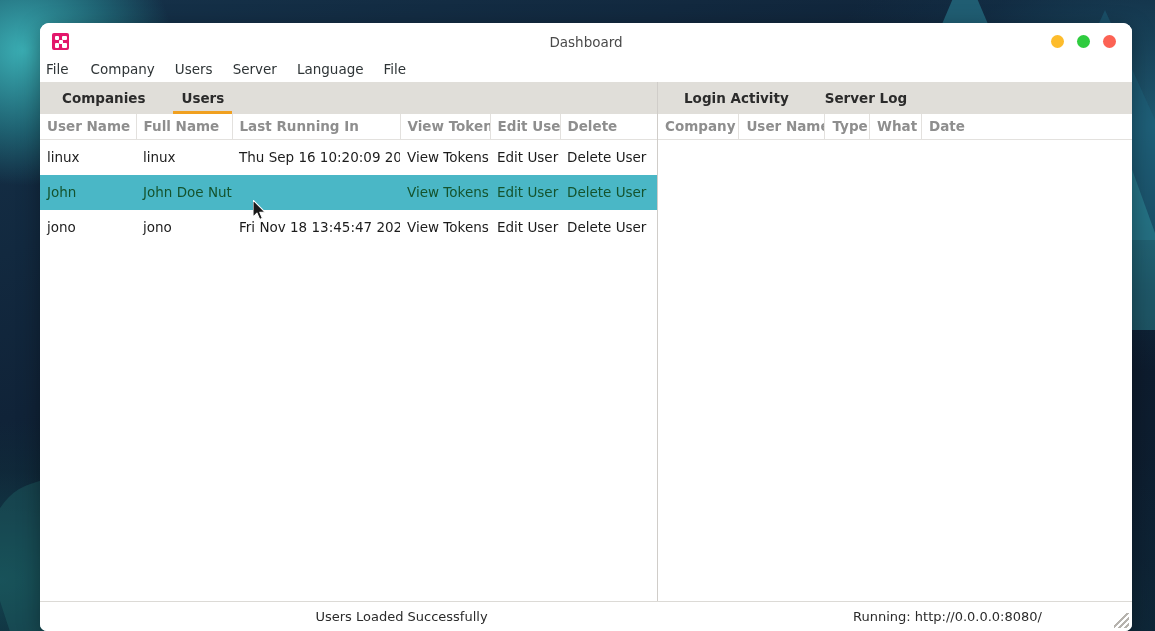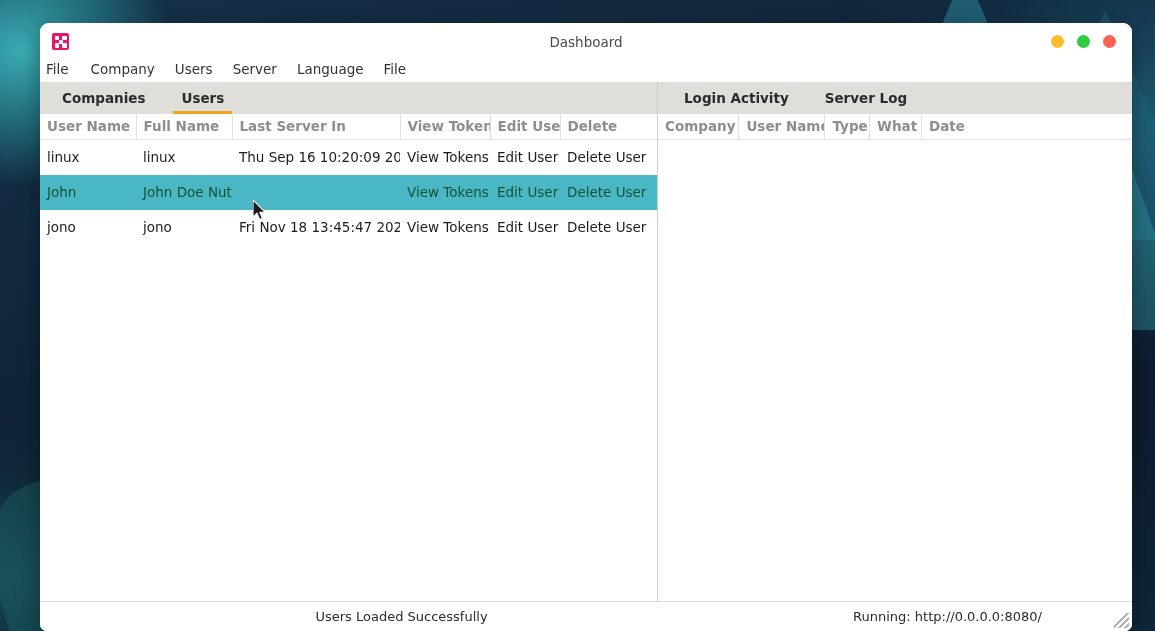--- a/index.html
+++ b/index.html
@@ -311,21 +311,21 @@
               <col style="width:96px">
               <col style="width:168px">
             <col style="width:90px">
               <col style="width:70px">
               <col style="width:97px">
           </colgroup>
           <thead>
             <tr>
               <th>User Name</th>
               <th>Full Name</th>
-              <th>Last Server In</th>
+              <th>Last Running In</th>
               <th>View Tokens</th>
               <th>Edit User</th>
               <th>Delete</th>
             </tr>
           </thead>
           <tbody>
             <tr class="row">
               <td>linux</td>
               <td>linux</td>
               <td class="date-cell">Thu Sep 16 10:20:09 2021</td>

